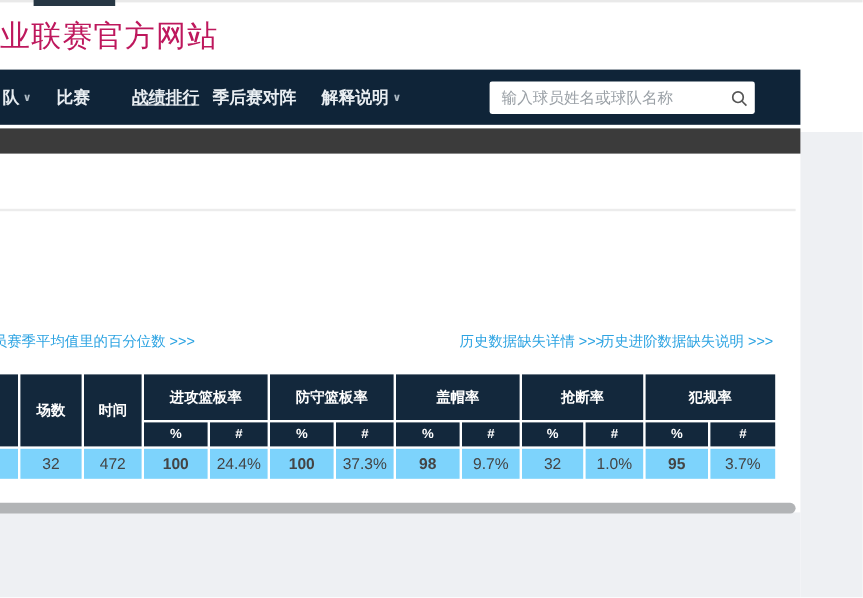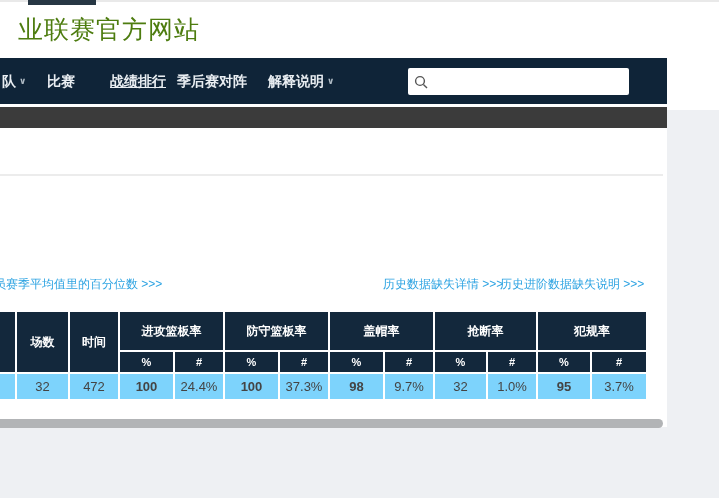--- a/index.html
+++ b/index.html
@@ -3,22 +3,22 @@
 <meta charset="utf-8">
 <style>
   * { margin:0; padding:0; box-sizing:border-box; }
   html,body { width:719px; height:498px; overflow:hidden; background:#ffffff;
               font-family:"Liberation Sans","DejaVu Sans",sans-serif; }
   #screen { position:relative; width:719px; height:498px; background:#ffffff; }
 
   .top-hairline { position:absolute; left:0; top:0; width:719px; height:2px; background:#e9e9e9; }
   .logo-fragment { position:absolute; left:28px; top:0; width:68px; height:5px; background:#273744; }
 
-  .site-title { position:absolute; left:18px; top:13px; font-size:25px; letter-spacing:1px;
-                color:#4d7c0f; font-weight:500; white-space:nowrap; }
+  .site-title { position:absolute; left:0; top:13px; font-size:25px; letter-spacing:1px;
+                color:#be185d; font-weight:500; white-space:nowrap; }
 
   
   .right-gutter  { position:absolute; left:667px; top:110px; width:52px; height:388px; background:#eef0f3; }
   .bottom-gutter { position:absolute; left:0; top:427px; width:667px; height:71px; background:#eef0f3; }
 
   
   .navbar { position:absolute; left:0; top:58px; width:667px; height:46px; background:#0f2438; }
   .nav-item { position:absolute; top:15px; color:#e9eef2; font-size:14px; font-weight:600;
               white-space:nowrap; cursor:pointer; }
   .chev { font-size:9px; color:#aebac4; margin-left:3px; vertical-align:2px; }
@@ -65,20 +65,21 @@
   <div class="site-title">业联赛官方网站</div>
 
   <div class="navbar">
     <div class="nav-item" style="left:2px;"><span>队</span><span class="chev">∨</span></div>
     <div class="nav-item" style="left:47px;"><span>比赛</span></div>
     <div class="nav-item" style="left:110px;text-decoration:underline;"><span>战绩排行</span></div>
     <div class="nav-item" style="left:177px;"><span>季后赛对阵</span></div>
     <div class="nav-item" style="left:268px;"><span>解释说明</span><span class="chev">∨</span></div>
 
     <div class="searchbox">
+      <input type="text" placeholder="输入球员姓名或球队名称" style="">
       <span class="search-icon">
         <svg width="14" height="14" viewBox="0 0 14 14">
           <circle cx="6" cy="6" r="4.4" fill="none" stroke="#555" stroke-width="1.4"></circle>
           <line x1="9.4" y1="9.4" x2="13" y2="13" stroke="#555" stroke-width="1.4"></line>
         </svg>
       </span>
     </div>
   </div>
 
   <div class="dark-strip"></div>

